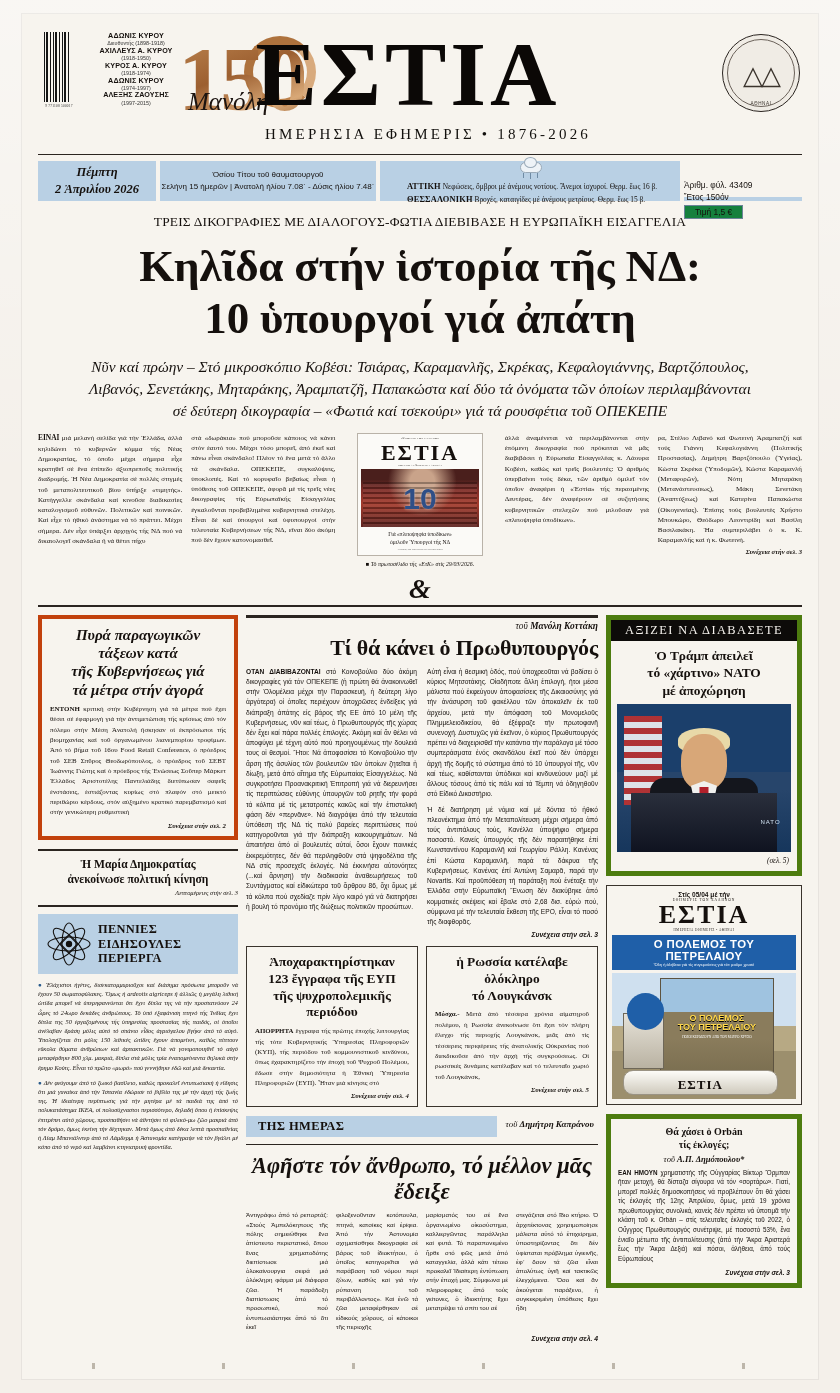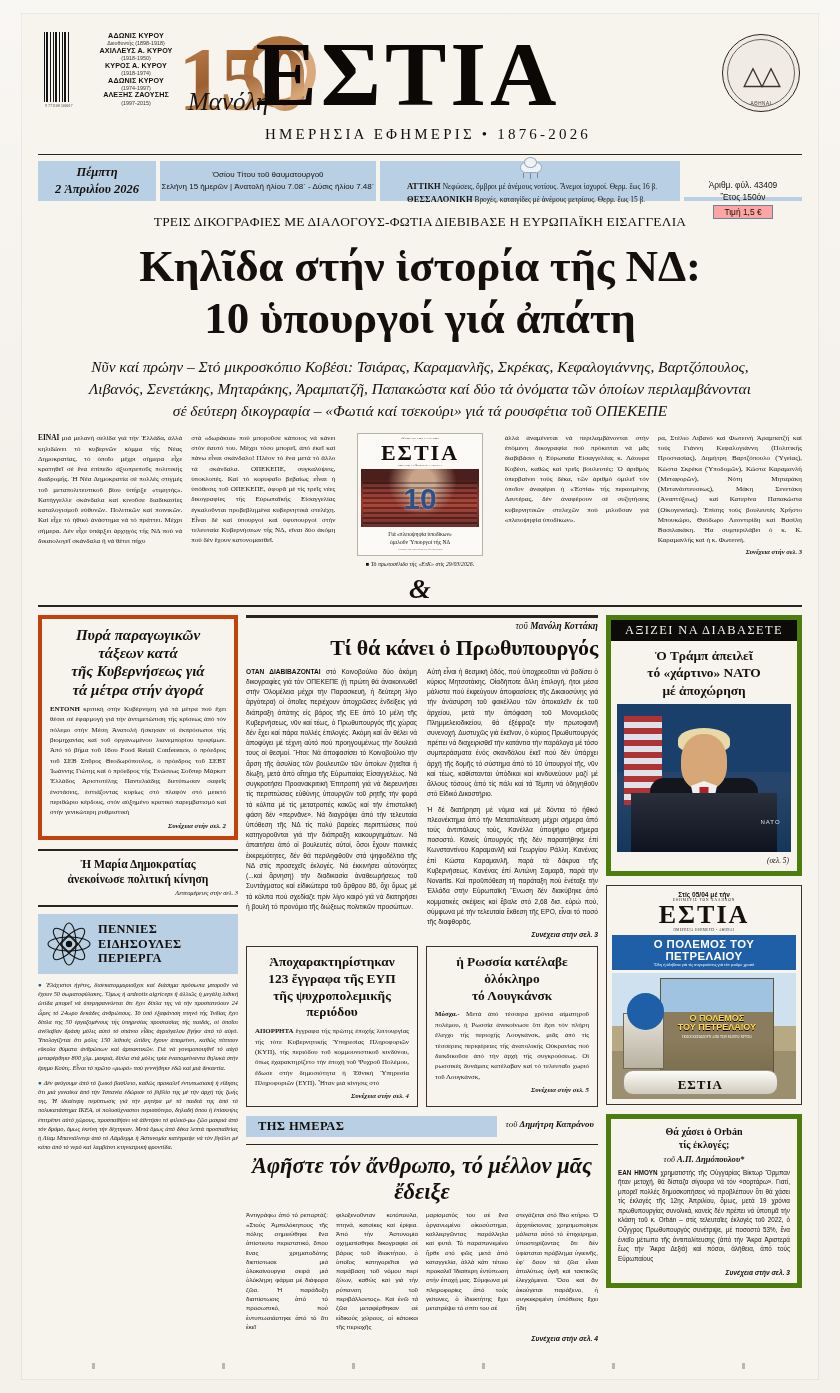--- a/index.html
+++ b/index.html
@@ -105,22 +105,22 @@
   .ib-saint .l2 { font-size:8px; }
   .ib-weather { width:300px; display:flex; align-items:center; padding-left:4px; }
   .cloud-icon { width:28px; height:24px; position:relative; flex:none; }
   .cloud-icon .c1{position:absolute;left:2px;top:6px;width:22px;height:11px;background:#eef3f7;border:1px solid #9aaab8;border-radius:7px;}
   .cloud-icon .c2{position:absolute;left:6px;top:1px;width:13px;height:11px;background:#eef3f7;border:1px solid #9aaab8;border-radius:50%;}
   .cloud-icon .r{position:absolute;left:5px;top:17px;width:1px;height:5px;background:#6f8ba4;}
   .cloud-icon .r2{position:absolute;left:12px;top:17px;width:1px;height:6px;background:#6f8ba4;}
   .cloud-icon .r3{position:absolute;left:19px;top:17px;width:1px;height:5px;background:#6f8ba4;}
   .wx-lines { font-size:7.4px; line-height:1.55; }
   .wx-lines b { font-size:8.4px; letter-spacing:.2px; }
-  .ib-issue { width:118px; text-align:center; font-family:"Liberation Sans",sans-serif; font-size:8.4px; line-height:1.45;margin-top:36px; }
-  .price-box { display:inline-block; background:#fca5a5; border:1px solid #6d8398; padding:0 10px; margin-top:1px; font-size:8.4px; }
+  .ib-issue { width:118px; font-family:"Liberation Sans",sans-serif; font-size:8.4px; line-height:1.45;margin-top:36px; }
+  .price-box { display:inline-block; background:#15803d; border:1px solid #6d8398; padding:0 10px; margin-top:1px; font-size:8.4px; }
 
   
   .kicker {
     margin:13px 16px 0 16px; text-align:center;
     font-size:13.4px; letter-spacing:.2px; font-family:"Liberation Serif",serif;
   }
   .headline {
     margin:10px 16px 0 16px; text-align:center;
     font-size:45px; font-weight:700; line-height:1.16; letter-spacing:-.2px;
   }

